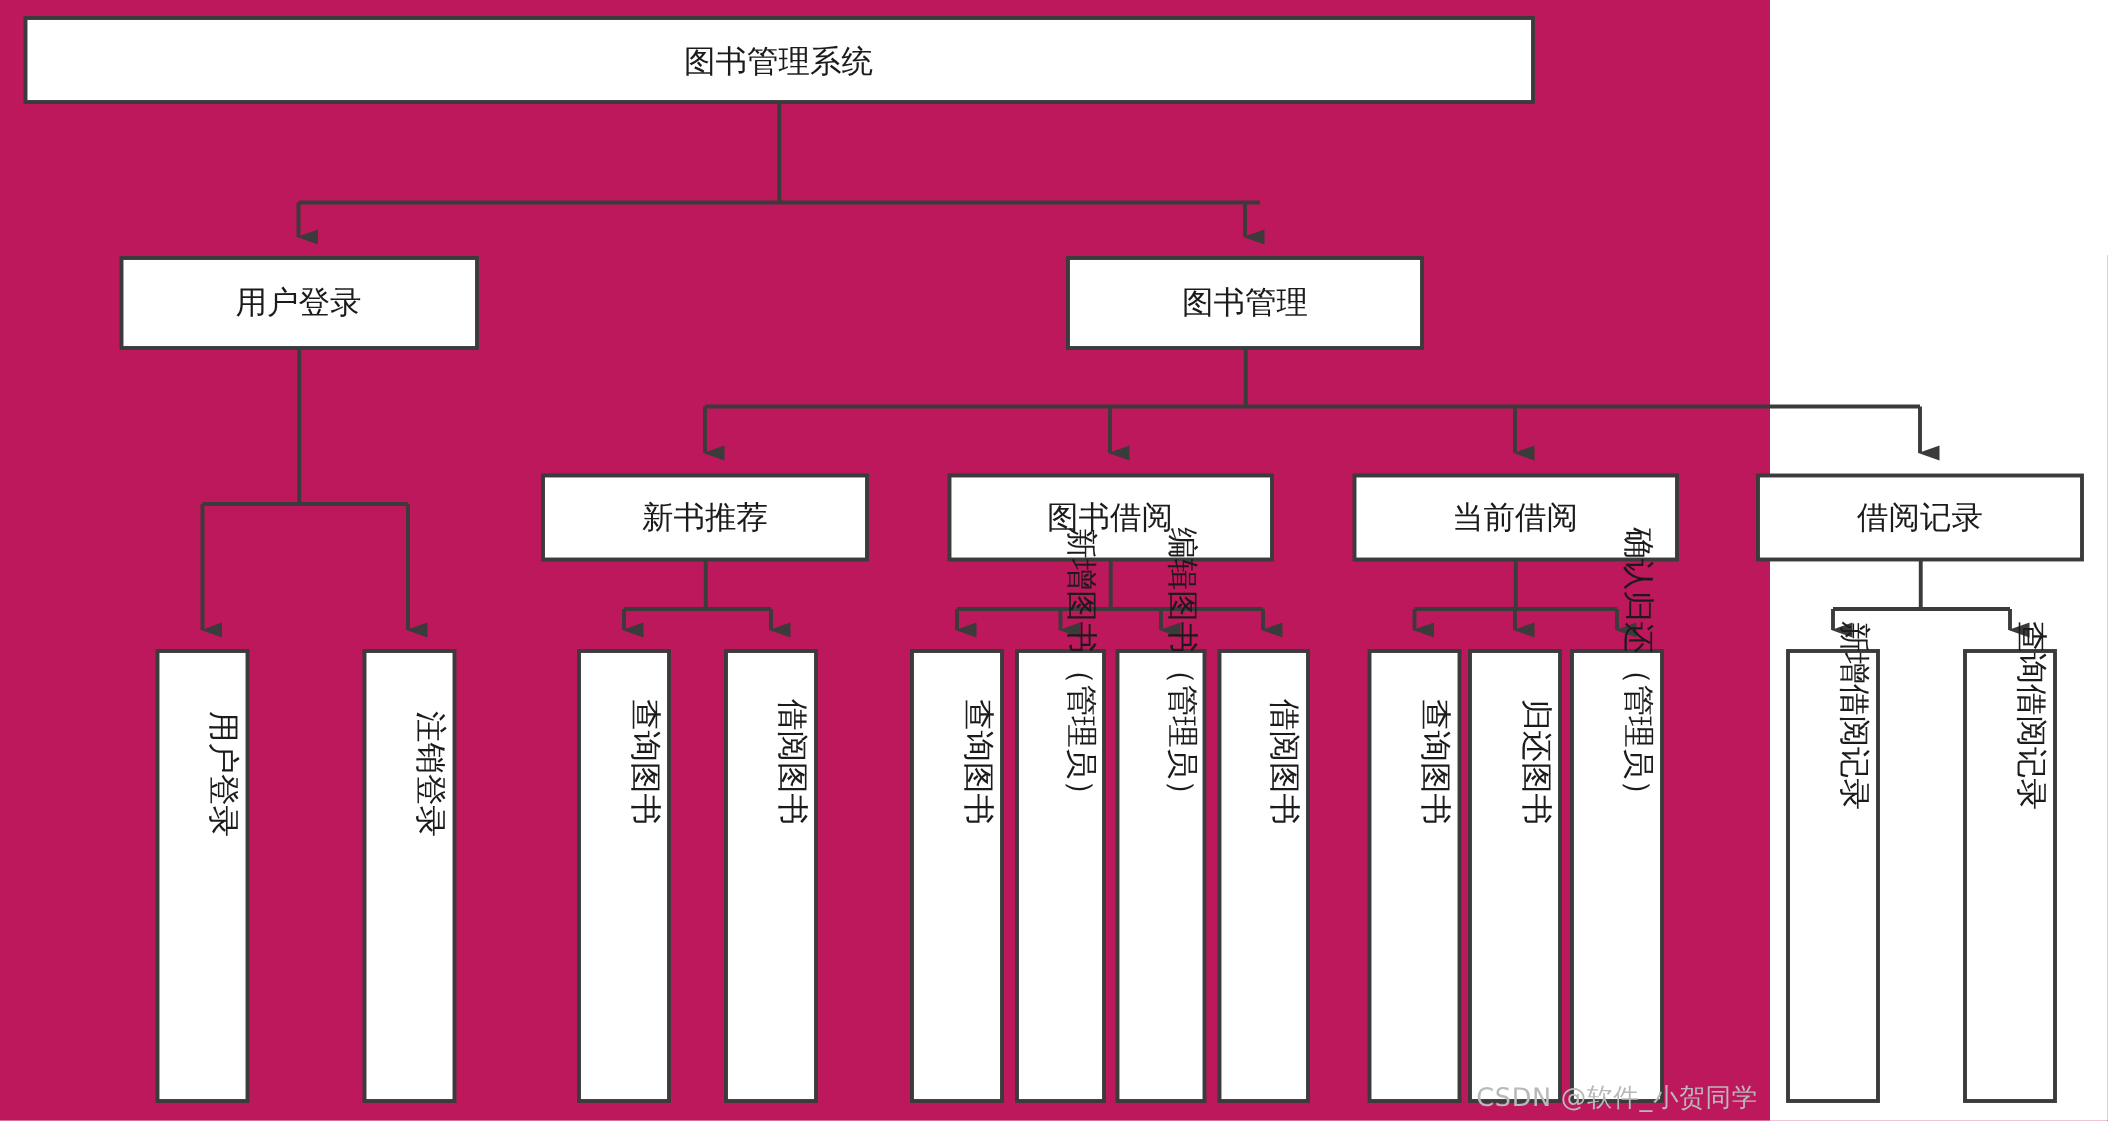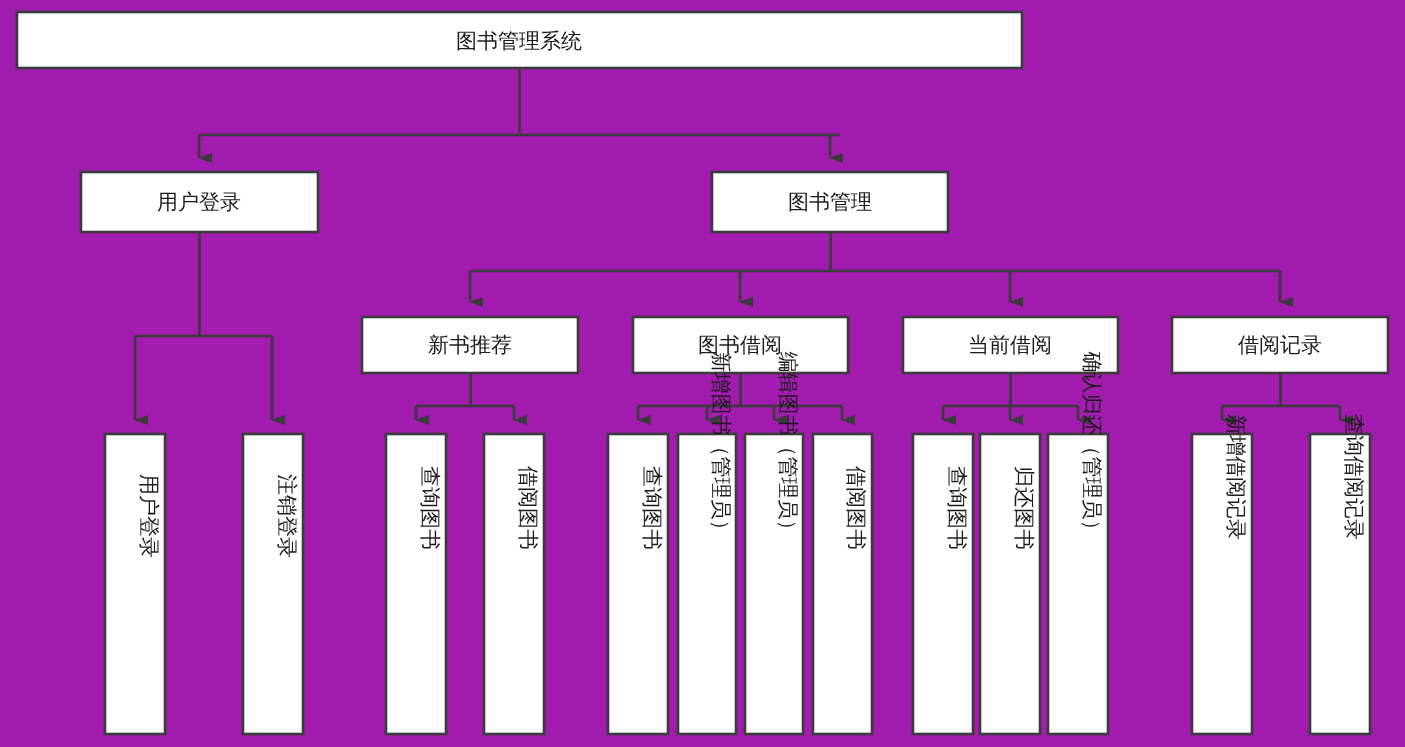--- a/index.html
+++ b/index.html
@@ -9,23 +9,23 @@
     background: #ffffff;
   }
   body {
     width: 1405px;
     height: 747px;
     font-family: "DejaVu Sans", "Liberation Sans", sans-serif;
     overflow: hidden;
   }
   #diagram-root {
     position: relative;
-    width: 1405px;
+    width: 1180px;
     height: 747px;
-    background: #a21caf;
+    background: #be185d;
     text-align: right;
   }
   svg.diagram-canvas {
     position: absolute;
     left: 0;
     top: 0;
     width: 1405px;
     height: 747px;
     display: block;
   }
@@ -220,14 +220,15 @@
       <text class="node-label-v" transform="translate(1229,477) rotate(90)" x="0" y="0">新增借阅记录</text>
     </g>
 
     <g>
       <rect class="node-box" x="1310" y="434" width="60" height="300"></rect>
       <text class="node-label-v" transform="translate(1347,477) rotate(90)" x="0" y="0">查询借阅记录</text>
     </g>
 
   </svg>
 
+  <div class="watermark-text">CSDN @软件_小贺同学</div>
 
 </div>
 
 </body></html>

